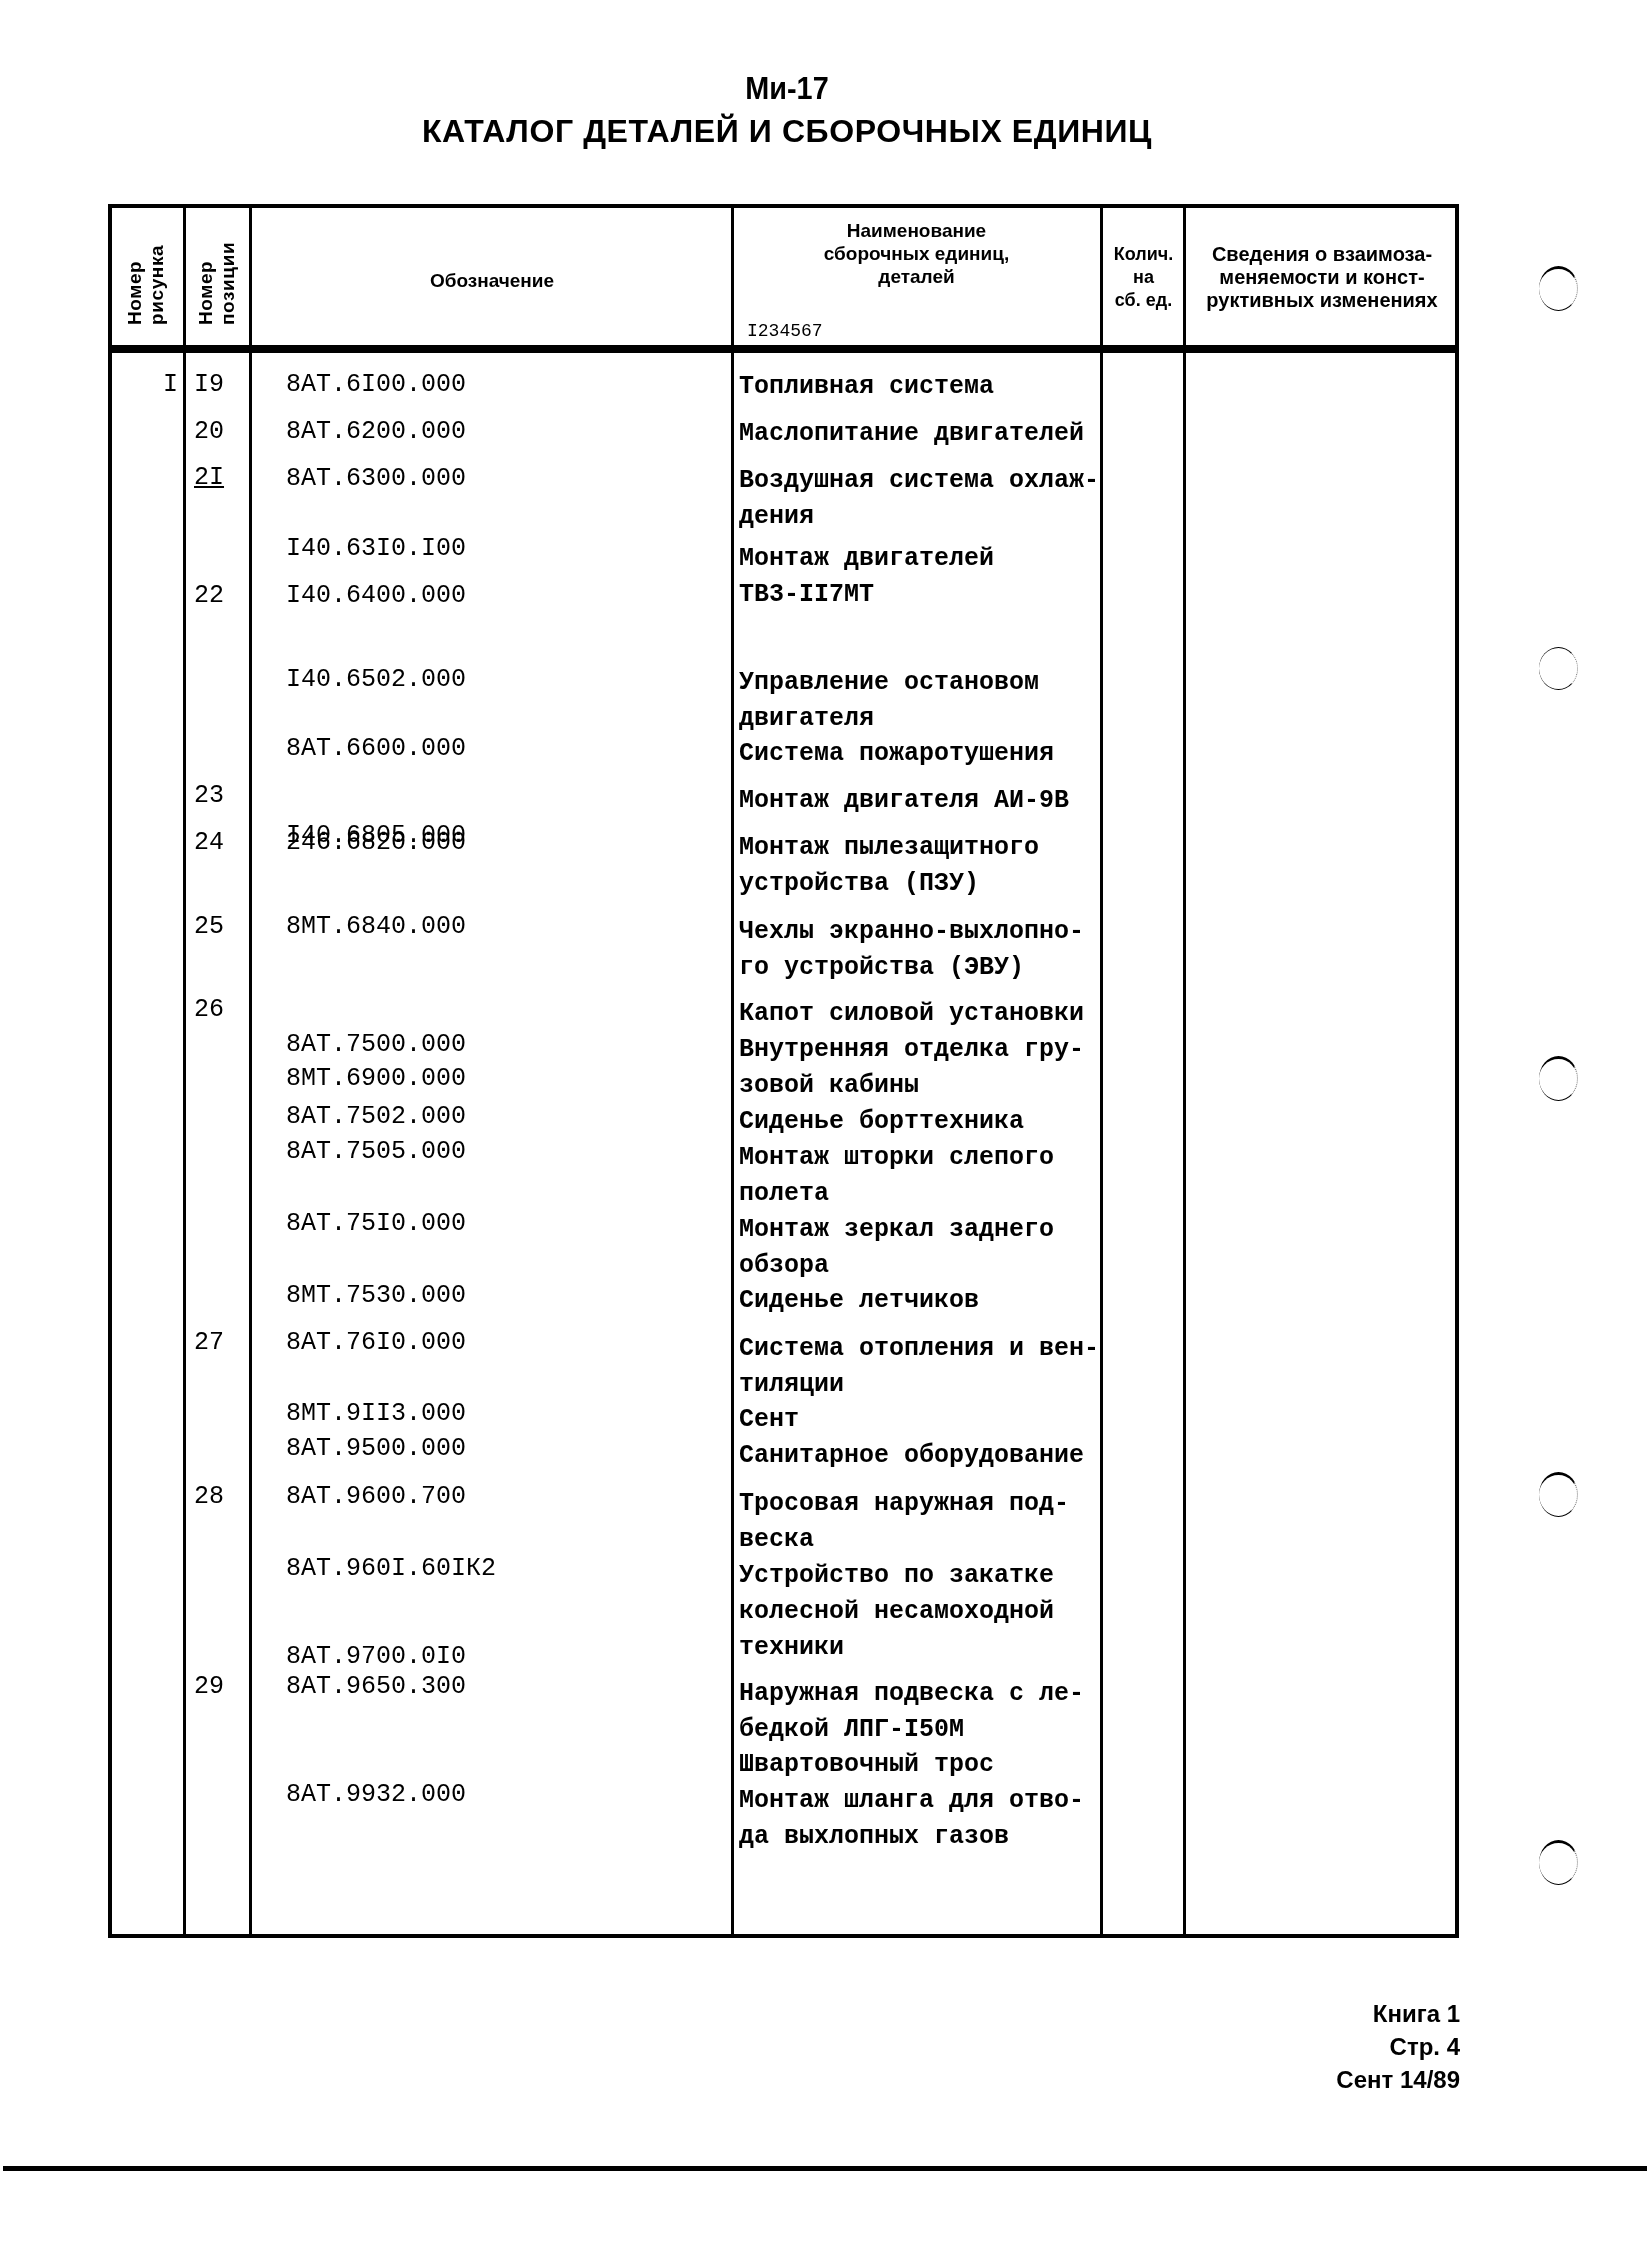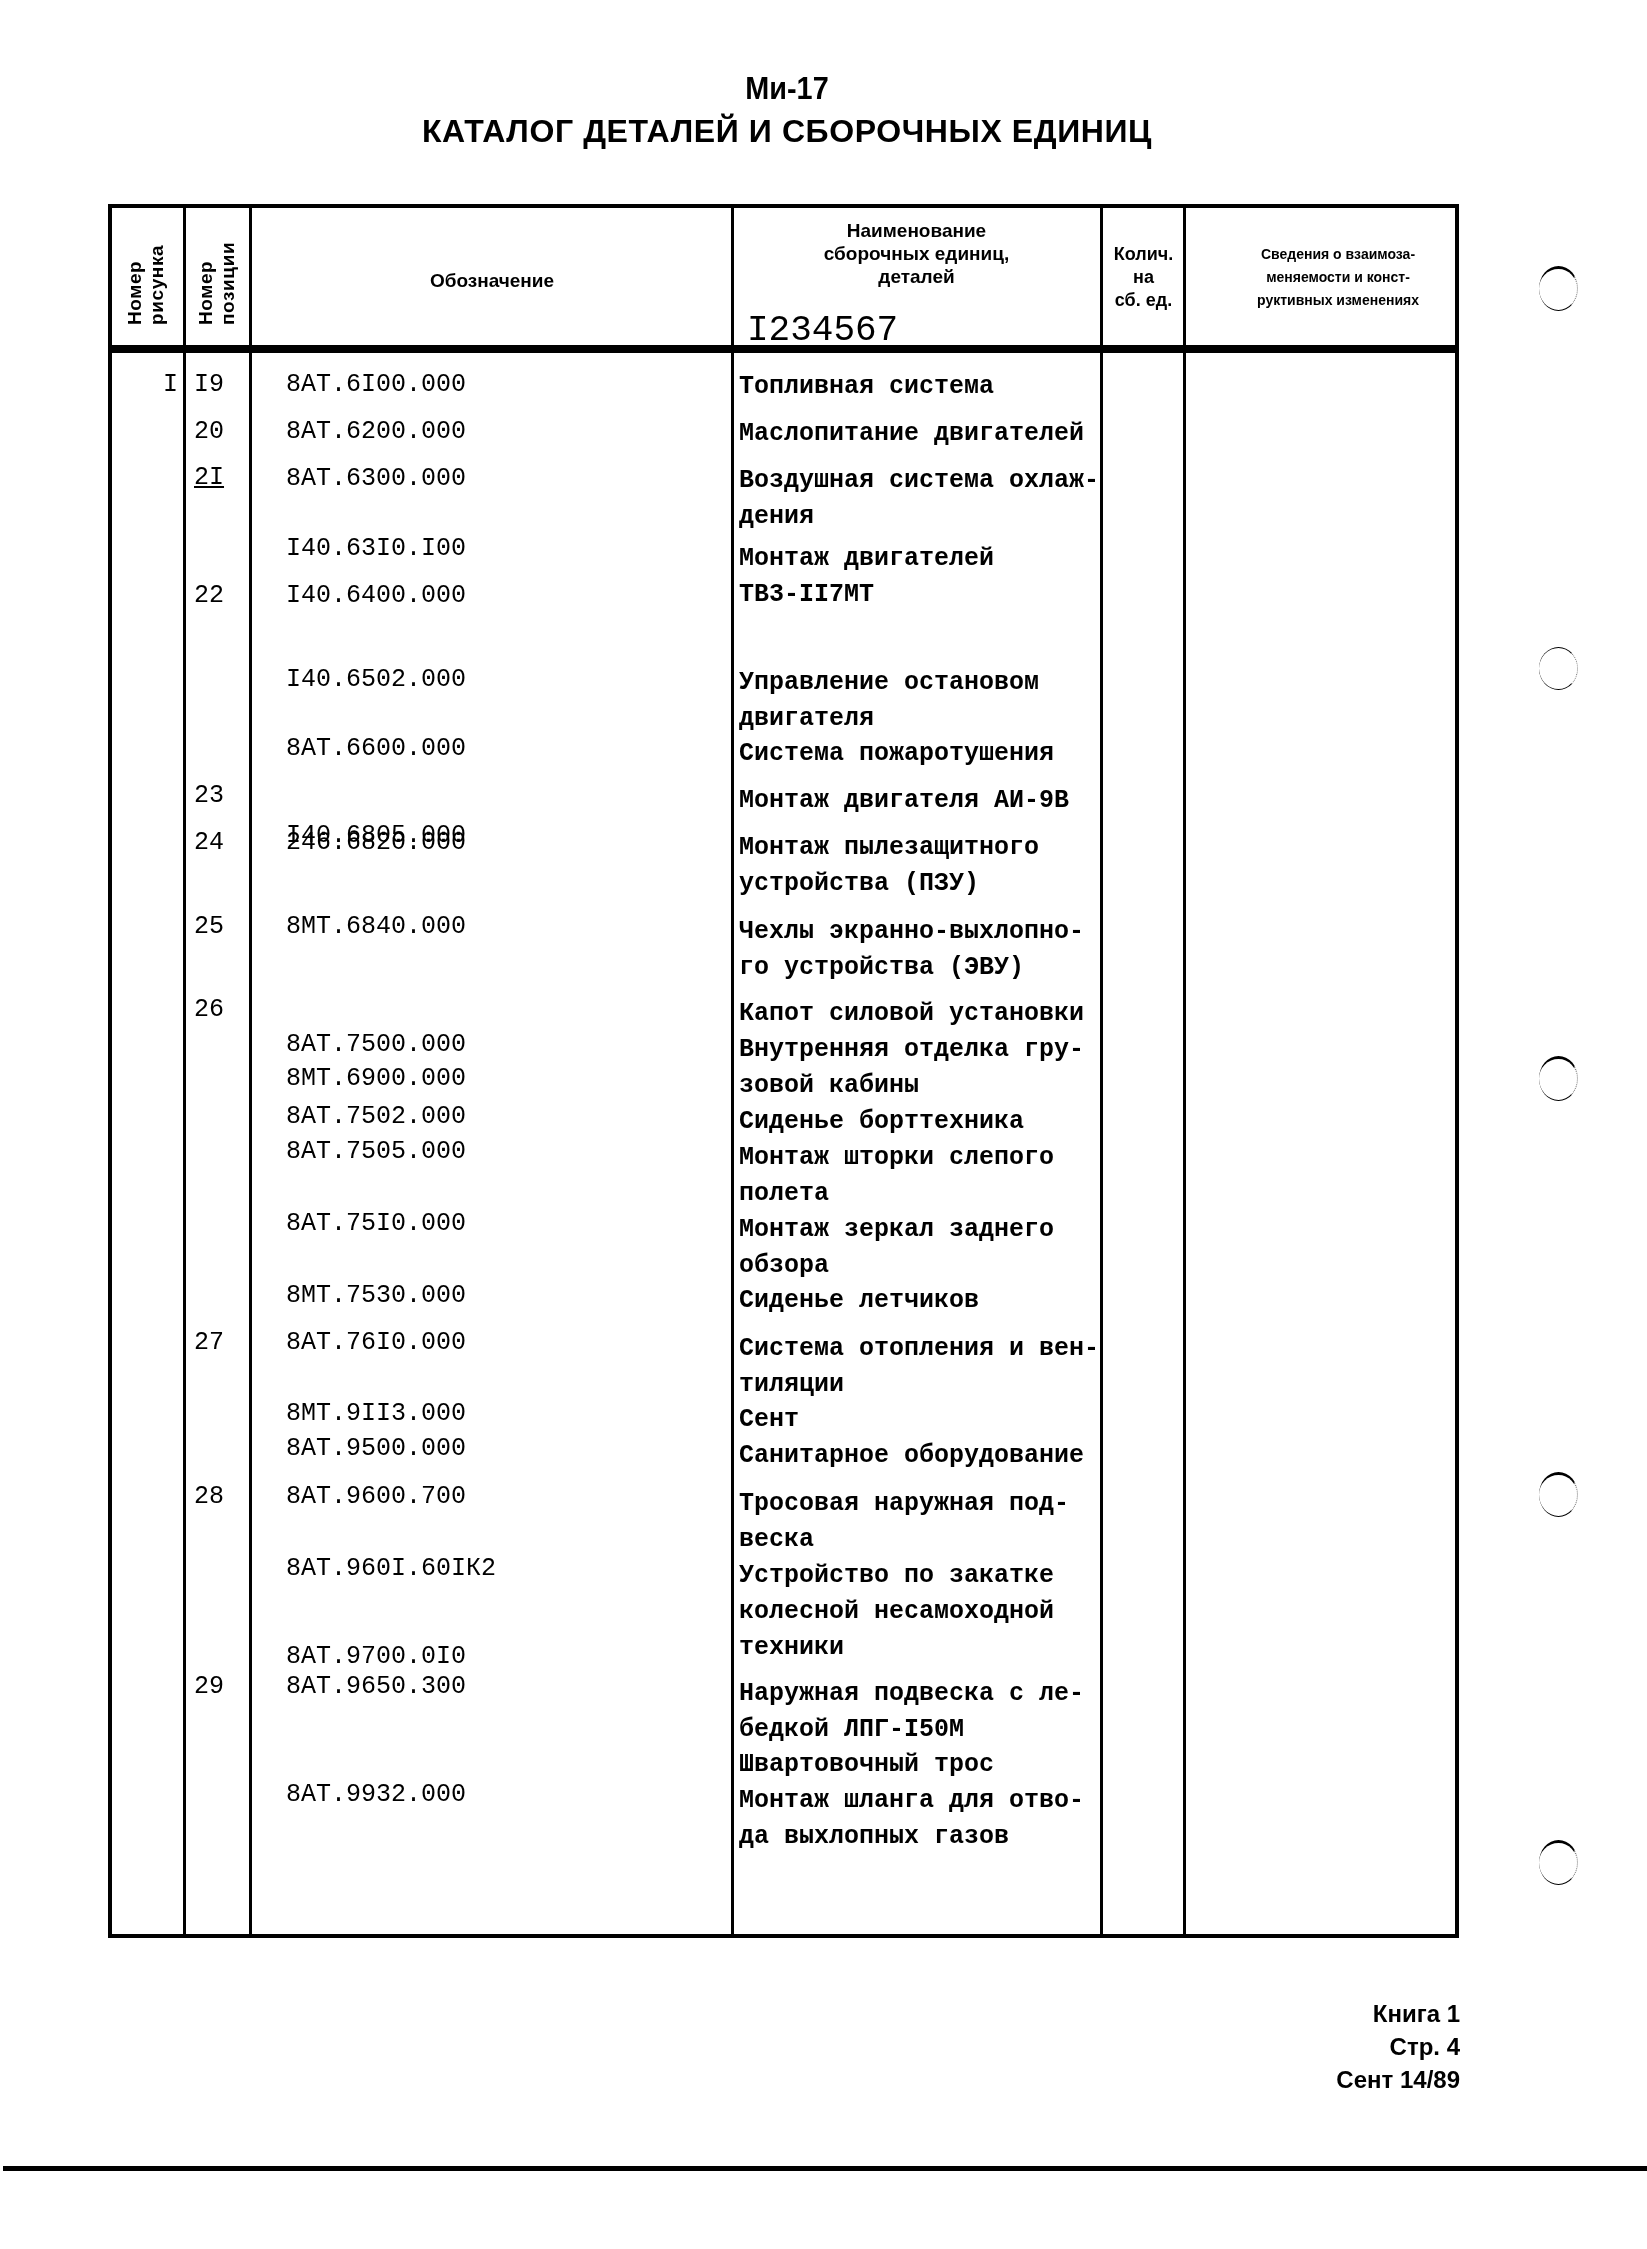--- a/index.html
+++ b/index.html
@@ -42,27 +42,27 @@
 <div class="vert" style="left:195px; top:325px;">
   <div>Номер</div>
   <div>позиции</div>
 </div>
 <div class="hdr" style="left:253px; width:478px; top:269px;">Обозначение</div>
 <div class="hdr" style="left:734px; width:365px; top:219px;">
   <div>Наименование</div>
   <div>сборочных единиц,</div>
   <div>деталей</div>
 </div>
-<div class="abs mono" style="left:747px; top:313px; font-size:36px;">I234567</div>
+<div class="abs mono" style="left:747px; top:313px; font-size:18px;">I234567</div>
 <div class="hdr" style="left:1103px; width:81px; top:243px; font-size:18px;">
   <div>Колич.</div>
   <div>на</div>
   <div>сб. ед.</div>
 </div>
-<div class="hdr" style="left:1187px; width:270px; top:243px; font-size:14px;margin-left:16px;">
+<div class="hdr" style="left:1187px; width:270px; top:243px; font-size:20px;">
   <div>Сведения о взаимоза-</div>
   <div>меняемости и конст-</div>
   <div>руктивных изменениях</div>
 </div>
 
 <div id="rows">
     <div>
       <div class="mono cell-fig" style="top: 367px;">I</div>
       <div class="mono cell-pos" style="top: 367px;">I9</div>
       <div class="mono cell-code" style="top: 367px;">8АТ.6I00.000</div>

